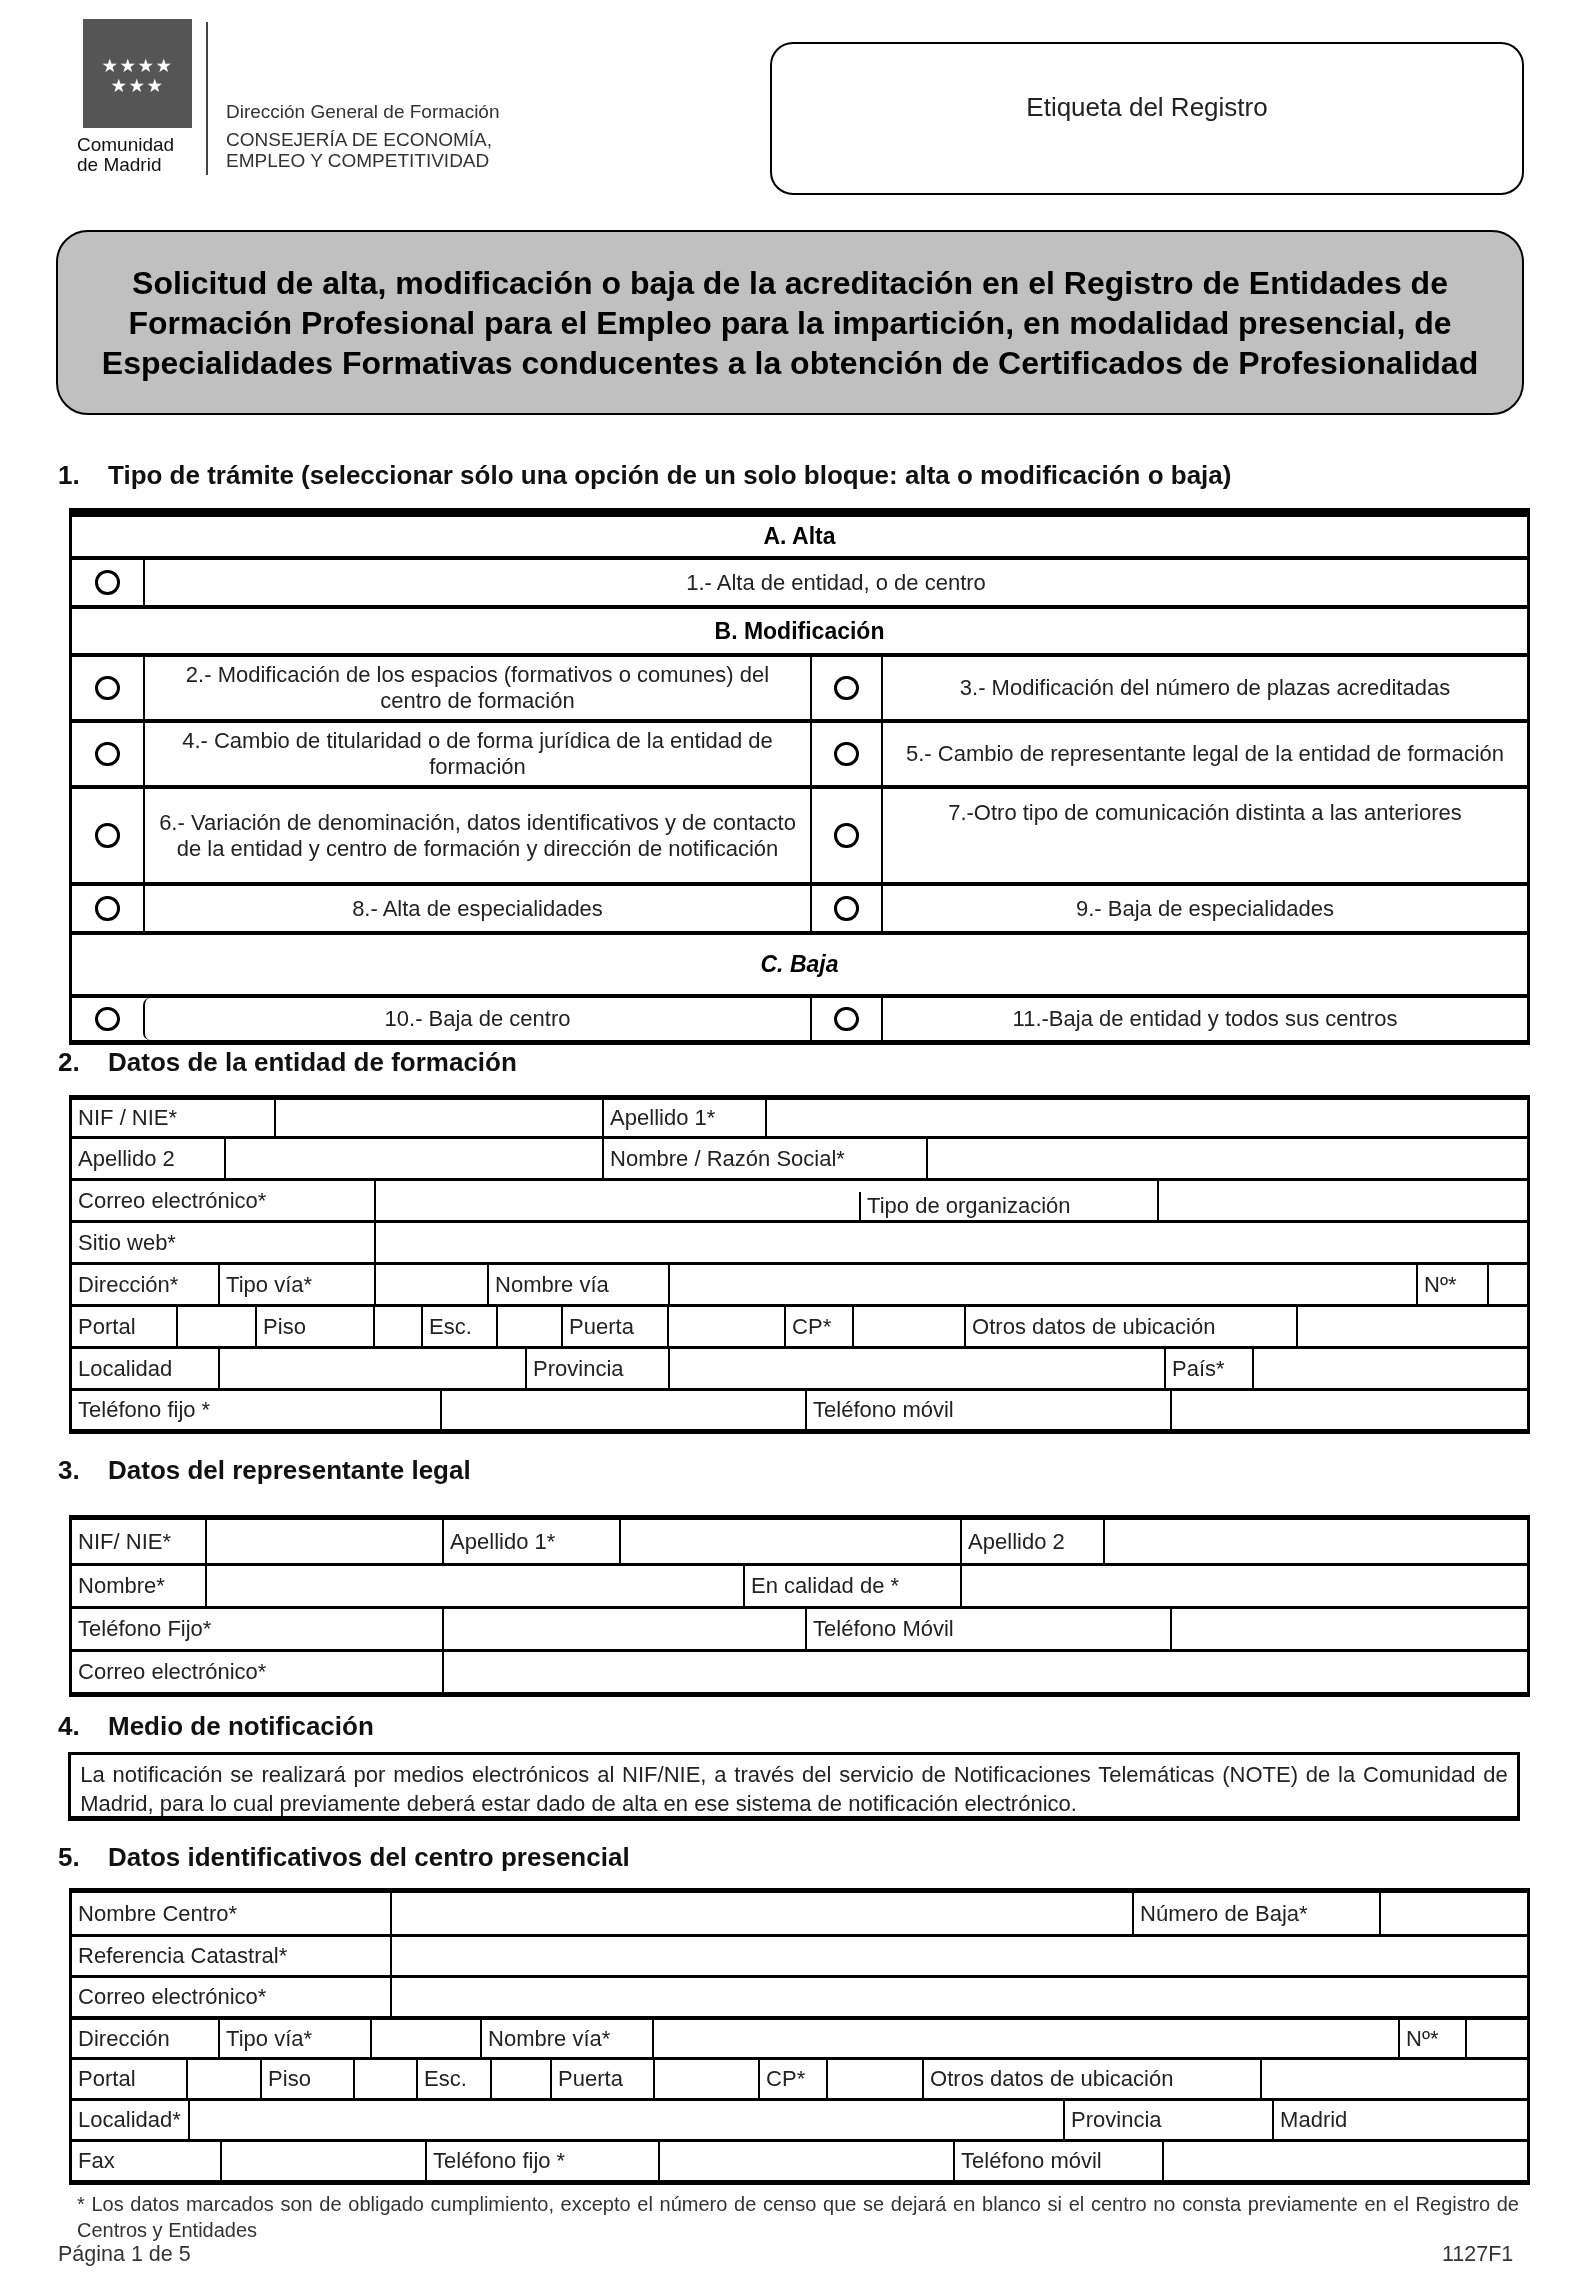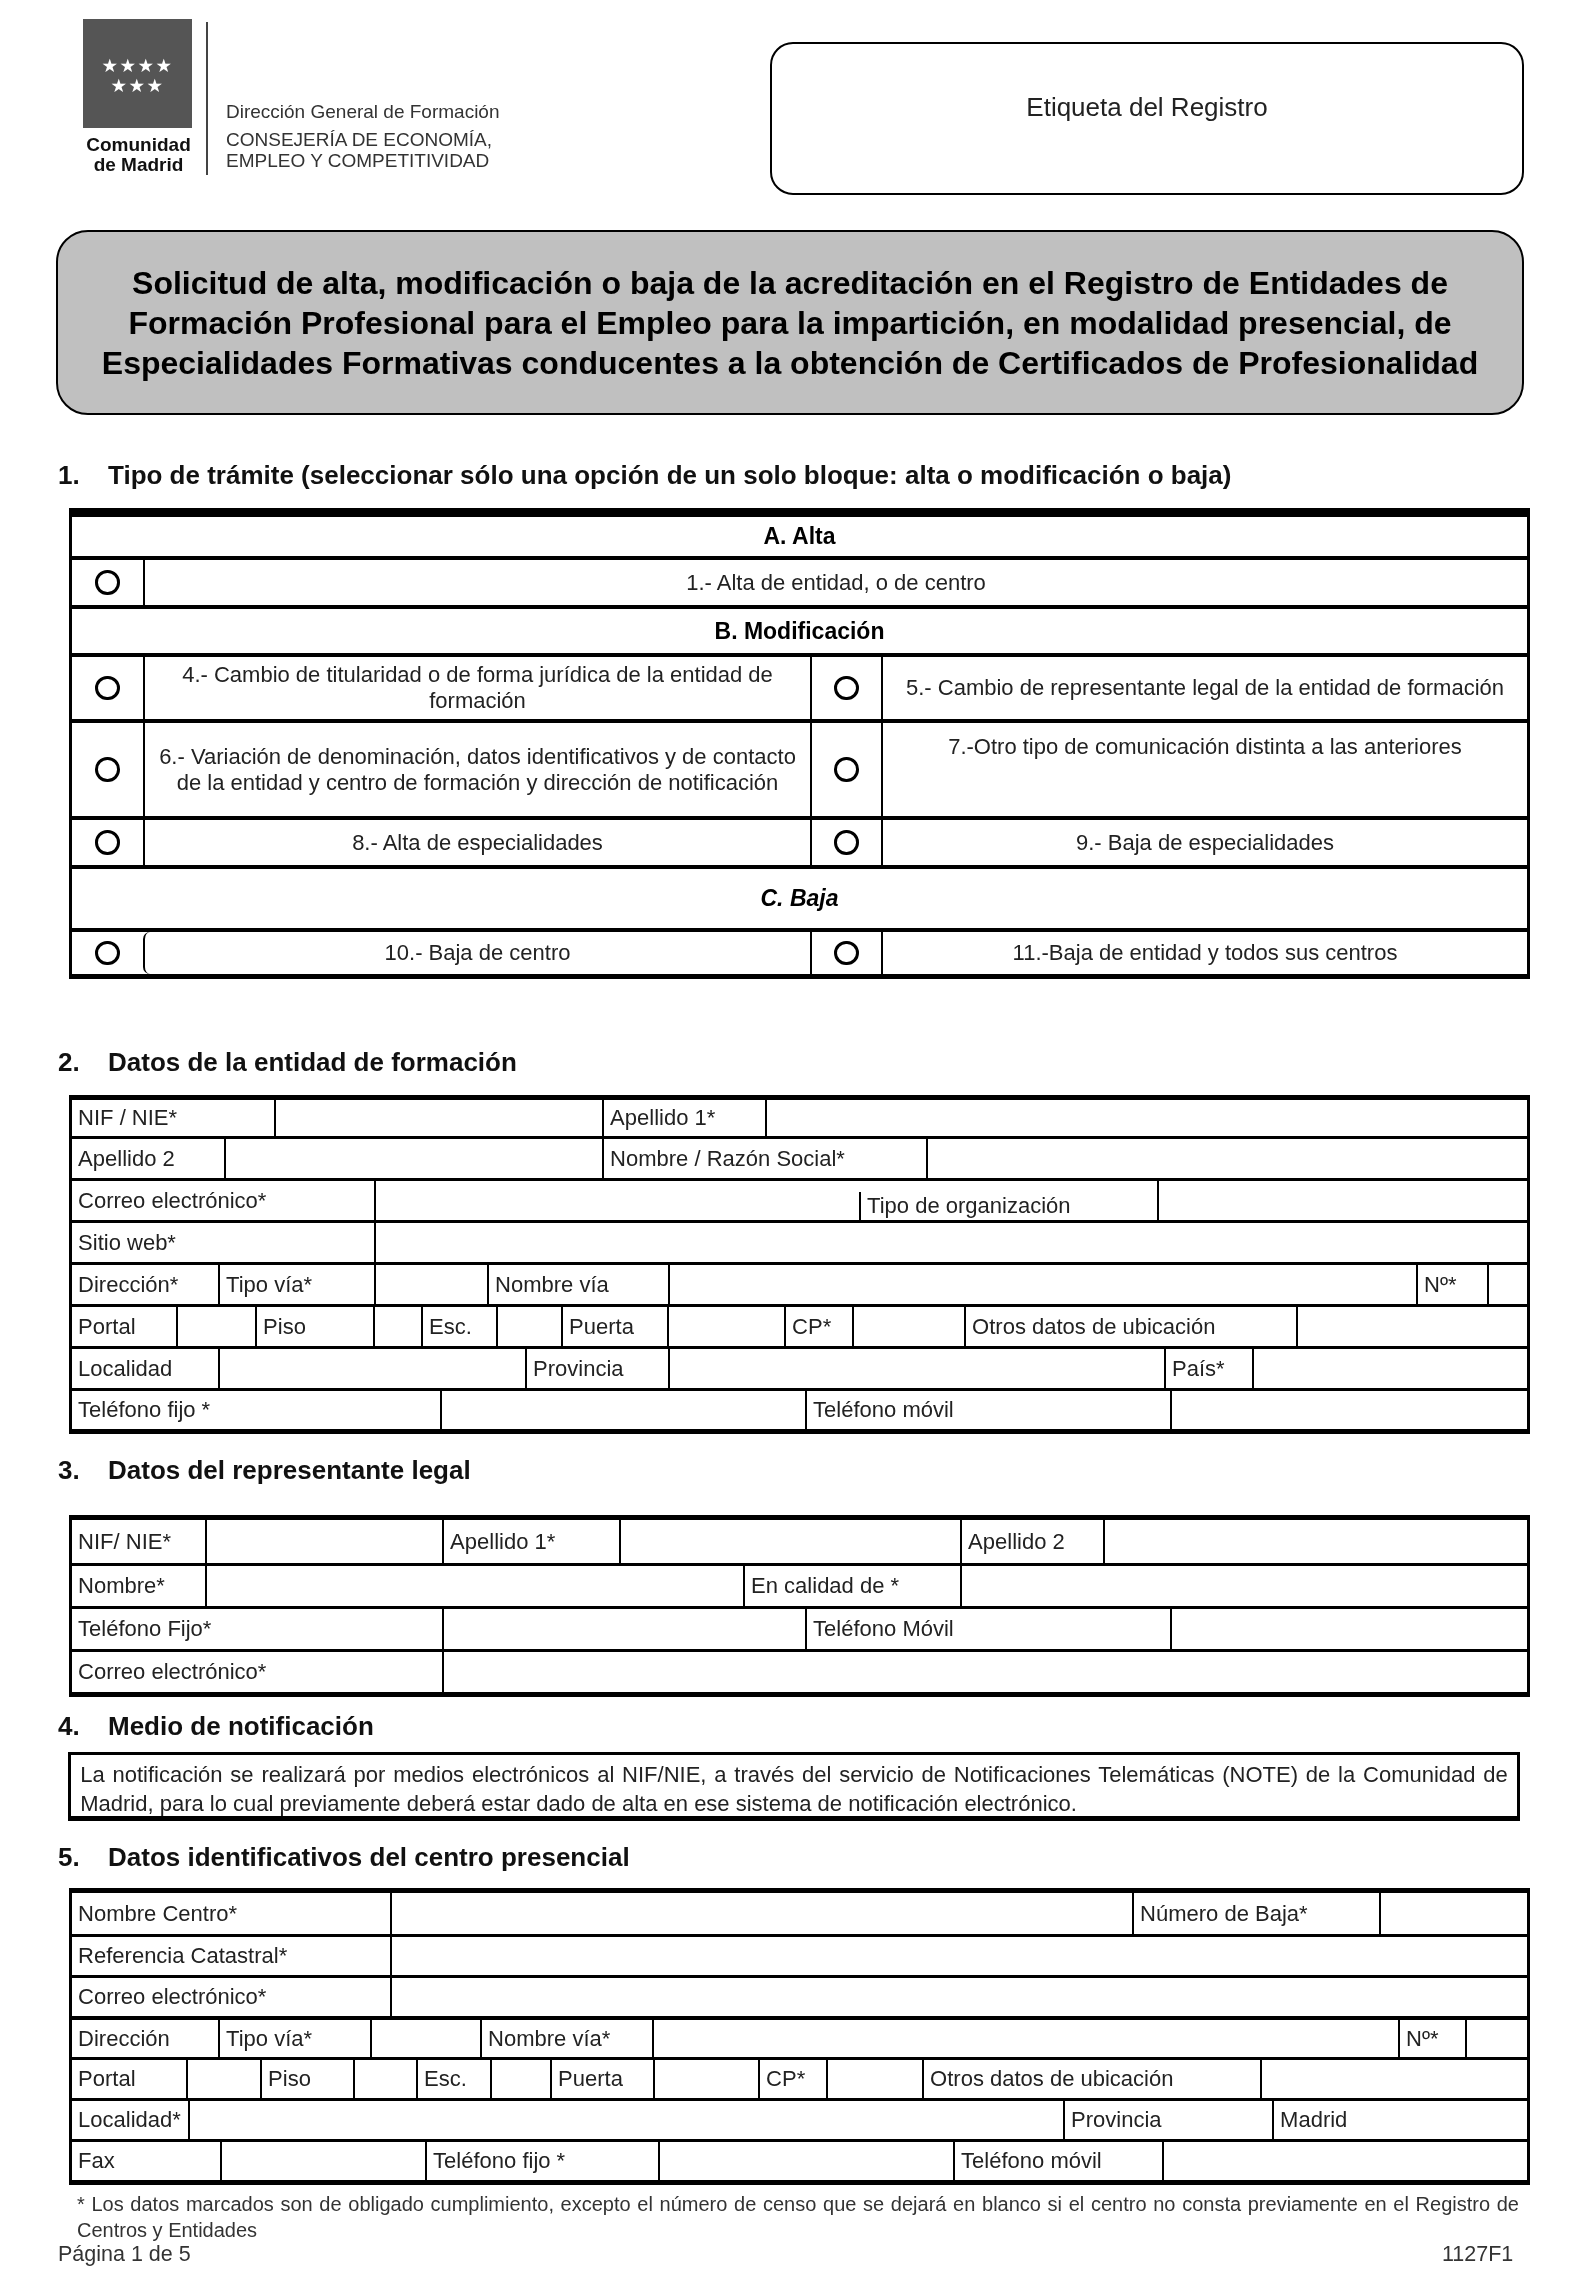--- a/index.html
+++ b/index.html
@@ -2,21 +2,21 @@
 <html style="font-size:12.3px"><head>
 <meta charset="utf-8">
 <style>
   html, body { margin:0; padding:0; }
   body { width:1596px; height:2295px; position:relative; background:#ffffff; color:#000;
          font-family:"Liberation Sans", "DejaVu Sans", sans-serif; overflow:hidden; }
   .abs { position:absolute; }
   
   .logo-box { left:83px; top:19px; width:109px; height:109px; background:#555555; }
   .stars { position:absolute; left:0; width:109px; text-align:center; color:#ffffff; font-size:18.4px; line-height:18.4px; letter-spacing:1.5px; font-family:"DejaVu Sans", sans-serif; }
-  .logo-name { left:77px; top:135px; width:123px; text-align:center; font-weight:bold; font-size:19px; line-height:20px; color:#111; }
+  .logo-name { left:77px; top:135px; width:123px; text-align:left; font-weight:normal; font-size:19px; line-height:20px; color:#111; }
   .logo-divider { left:206px; top:21.5px; width:2.3px; height:153px; background:#444; }
   .dept { left:226px; top:101px; font-size:19px; line-height:21.5px; color:#333; }
   .dept .l1 { margin-bottom:6.1px; }
   .etiqueta { left:770px; top:42px; width:750px; height:149px; border:2.3px solid #000; border-radius:23px; }
   .etiqueta span { position:absolute; left:0; right:0; top:48px; text-align:center; font-size:26px; color:#222; }
   .title-box { left:56px; top:230px; width:1464px; height:181px; background:#c0c0c0; border:2.3px solid #000; border-radius:32px; 
                display:flex; align-items:center; justify-content:center; text-align:center; }
   .title-box div { font-weight:bold; font-size:32px; line-height:40px; width:1427px; color:#000; }
   .sec-h { left:58px; font-weight:bold; font-size:26px; line-height:31px; color:#111; }
   .sec-h .num { display:inline-block; width:50px; }
@@ -76,20 +76,30 @@
       </div>
     <div class="cell txt grow">1.- Alta de entidad, o de centro</div>
   </div>
   <div class="row hdr" style="height:48px;display:flex;">
       <span>B.   Modificación</span>
     </div>
   <div class="row" style="height:66px;">
     <div class="cell first radio-cell">
         <span class="radio"></span>
       </div>
+    <div class="cell txt" style="width:667px;">2.- Modificación de los espacios (formativos o comunes) del centro de formación</div>
+    <div class="cell radio-cell">
+        <span class="radio"></span>
+      </div>
+    <div class="cell txt grow">3.- Modificación del número de plazas acreditadas</div>
+  </div>
+  <div class="row" style="height:66px;">
+    <div class="cell first radio-cell">
+        <span class="radio"></span>
+      </div>
     <div class="cell txt" style="width:667px;">4.- Cambio de titularidad o de forma jurídica de la entidad de formación</div>
     <div class="cell radio-cell">
         <span class="radio"></span>
       </div>
     <div class="cell txt grow">5.- Cambio de representante legal de la entidad de formación</div>
   </div>
   <div class="row" style="height:97px;">
     <div class="cell first radio-cell">
         <span class="radio"></span>
       </div>

